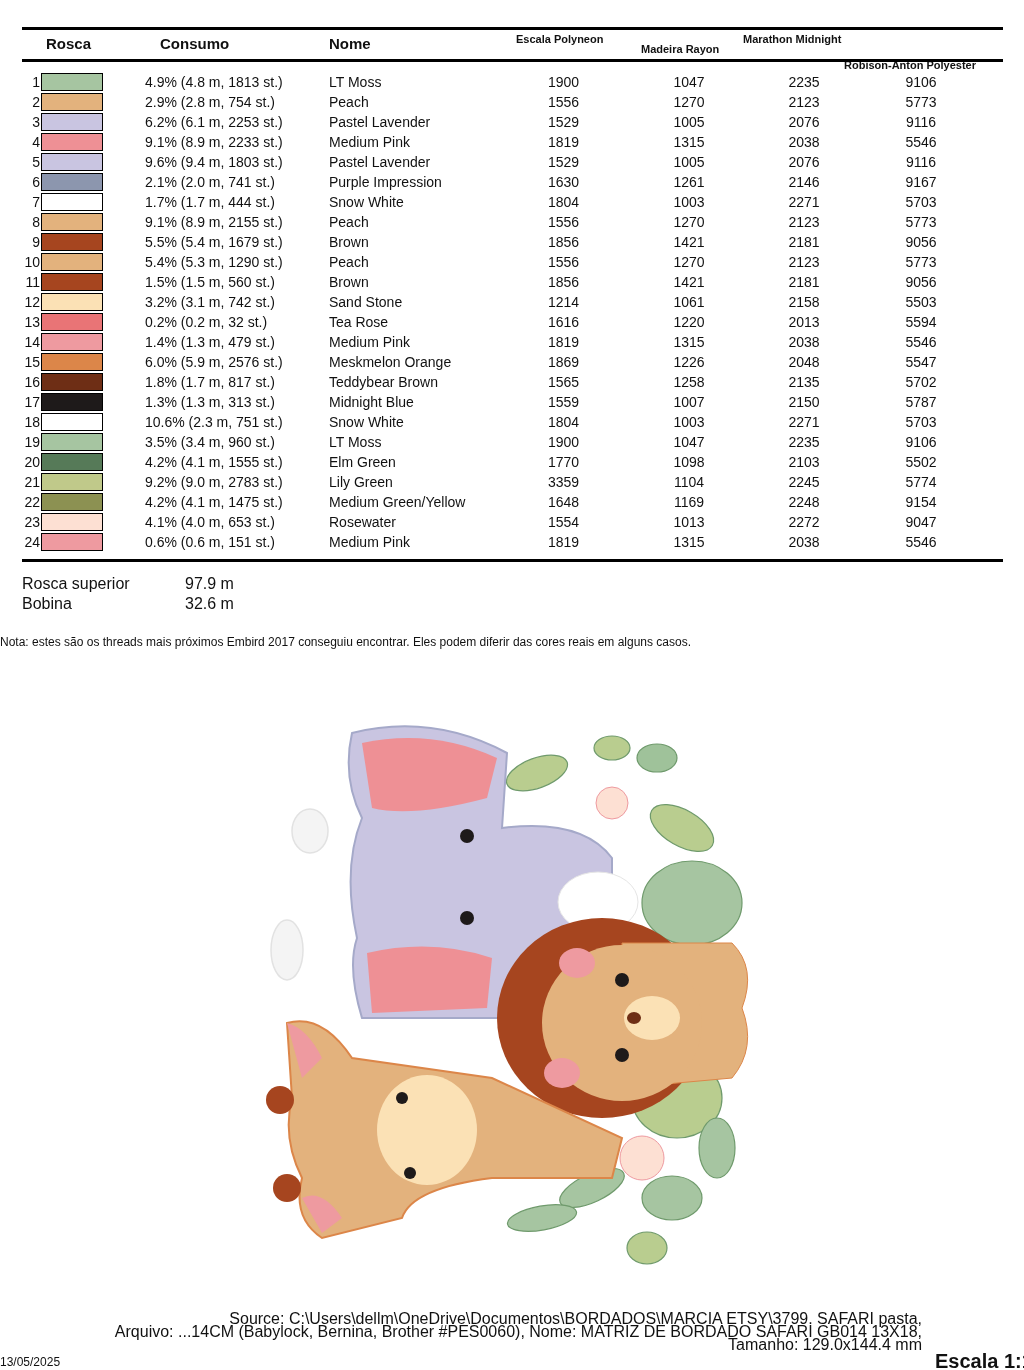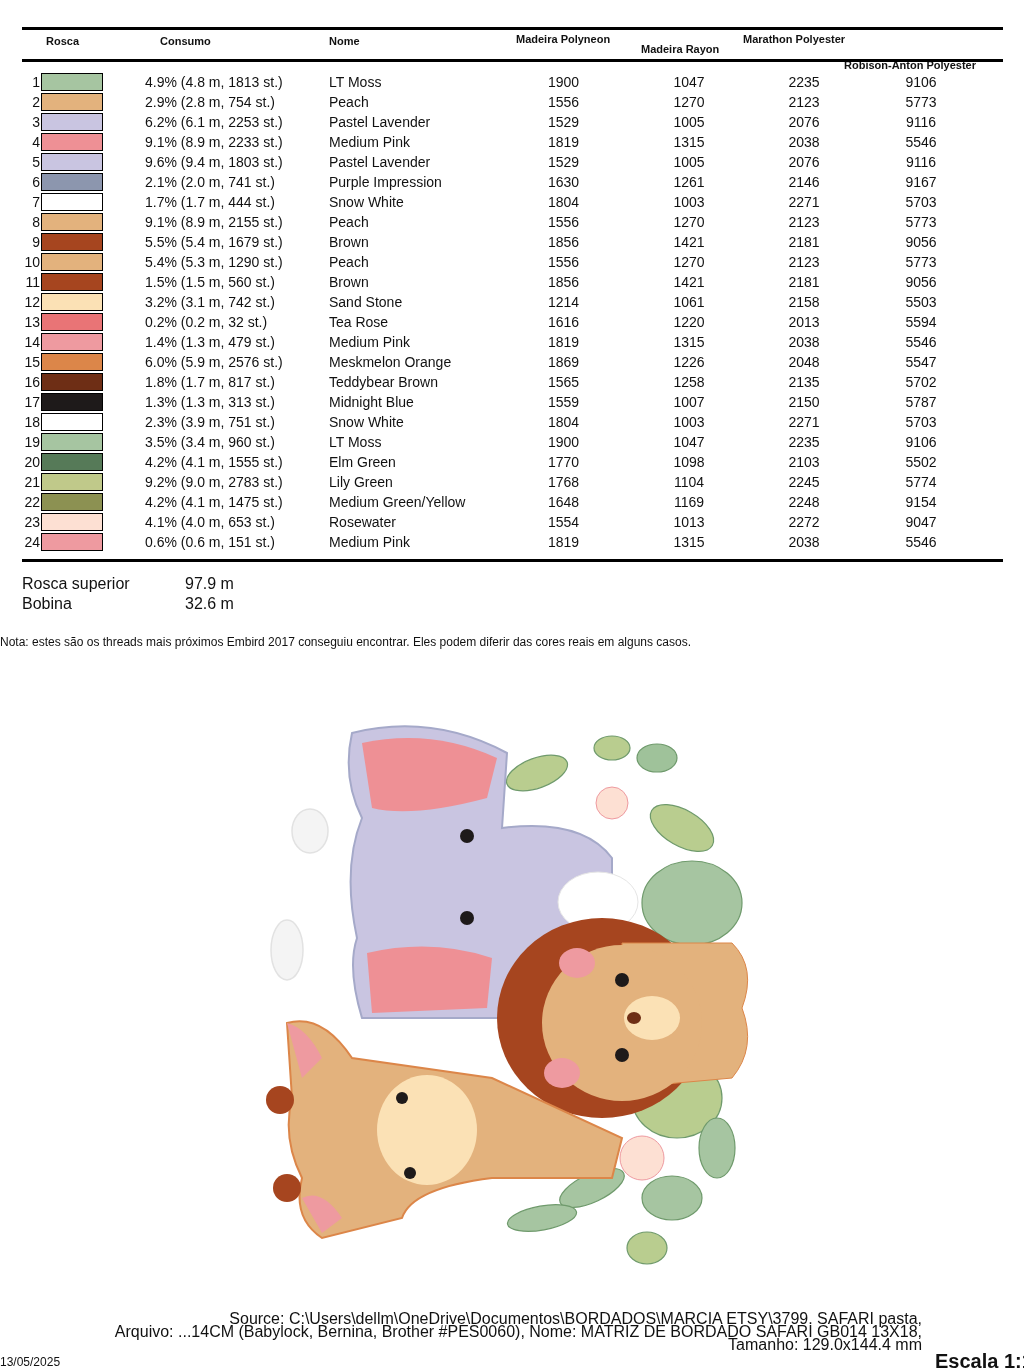--- a/index.html
+++ b/index.html
@@ -5,21 +5,21 @@
   html, body { margin: 0; padding: 0; background: #ffffff; }
   body {
     width: 1024px; height: 1370px; position: relative; overflow: hidden;
     font-family: "Liberation Sans", sans-serif; color: #111;
   }
   .rule { position: absolute; left: 22px; width: 981px; height: 3px; background: #000; }
   .rule.top { top: 27px; }
   .rule.mid { top: 59px; }
   .rule.bot { top: 559px; }
 
-  .hdr { position: absolute; font-weight: bold; font-size: 11px; color: #111; white-space: nowrap; }
+  .hdr { position: absolute; font-weight: bold; font-size: 15px; color: #111; white-space: nowrap; }
   .hdr.sm { font-size: 11px; }
 
   .rows { position: absolute; left: 0; top: 72px; width: 1024px; }
   .row { position: relative; height: 20px; font-size: 14px; }
   .row > * { position: absolute; top: 2px; white-space: nowrap; }
   .row .num { left: 14px; width: 26px; text-align: right; }
   .row .swatch { left: 41px; top: 1px; width: 60px; height: 16px; border: 1px solid #000; }
   .row .cons { left: 145px; }
   .row .name { left: 329px; }
   .row .c1 { left: 548px; width: 52px; text-align: left; }
@@ -41,23 +41,23 @@
   .footer-scale { position: absolute; left: 935px; top: 1350px; font-size: 20px; font-weight: bold; white-space: nowrap; }
 </style>
 </head>
 <body>
 
 <div class="rule top"></div>
 
 <div class="hdr" style="left:46px; top:35px;">Rosca</div>
 <div class="hdr" style="left:160px; top:35px;">Consumo</div>
 <div class="hdr" style="left:329px; top:35px;">Nome</div>
-<div class="hdr sm" style="left:516px; top:33px;">Madeira Polyneon</div>
+<div class="hdr sm" style="left:516px; top:33px;">Escala Polyneon</div>
 <div class="hdr sm" style="left:641px; top:43px;">Madeira Rayon</div>
-<div class="hdr sm" style="left:743px; top:33px;">Marathon Polyester</div>
+<div class="hdr sm" style="left:743px; top:33px;">Marathon Midnight</div>
 <div class="hdr sm" style="left:844px; top:43px;margin-top:16px;">Robison-Anton Polyester</div>
 
 <div class="rule mid"></div>
 
 <div class="rows" id="rows">
     <div class="row">
       <span class="num">1</span>
       <div class="swatch" style="background: rgb(166, 197, 161);"></div>
       <span class="cons">4.9% (4.8 m, 1813 st.)</span>
       <span class="name">LT Moss</span>
@@ -222,21 +222,21 @@
       <span class="cons">1.3% (1.3 m, 313 st.)</span>
       <span class="name">Midnight Blue</span>
       <span class="c1">1559</span>
       <span class="c2">1007</span>
       <span class="c3">2150</span>
       <span class="c4">5787</span>
     </div>
     <div class="row">
       <span class="num">18</span>
       <div class="swatch" style="background: rgb(255, 255, 255);"></div>
-      <span class="cons">2.3% (3.9 m, 751 st.)</span>
+      <span class="cons">10.6% (2.3 m, 751 st.)</span>
       <span class="name">Snow White</span>
       <span class="c1">1804</span>
       <span class="c2">1003</span>
       <span class="c3">2271</span>
       <span class="c4">5703</span>
     </div>
     <div class="row">
       <span class="num">19</span>
       <div class="swatch" style="background: rgb(166, 197, 161);"></div>
       <span class="cons">3.5% (3.4 m, 960 st.)</span>
@@ -254,21 +254,21 @@
       <span class="c1">1770</span>
       <span class="c2">1098</span>
       <span class="c3">2103</span>
       <span class="c4">5502</span>
     </div>
     <div class="row">
       <span class="num">21</span>
       <div class="swatch" style="background: rgb(192, 201, 138);"></div>
       <span class="cons">9.2% (9.0 m, 2783 st.)</span>
       <span class="name">Lily Green</span>
-      <span class="c1">1768</span>
+      <span class="c1">3359</span>
       <span class="c2">1104</span>
       <span class="c3">2245</span>
       <span class="c4">5774</span>
     </div>
     <div class="row">
       <span class="num">22</span>
       <div class="swatch" style="background: rgb(140, 145, 82);"></div>
       <span class="cons">4.2% (4.1 m, 1475 st.)</span>
       <span class="name">Medium Green/Yellow</span>
       <span class="c1">1648</span>

